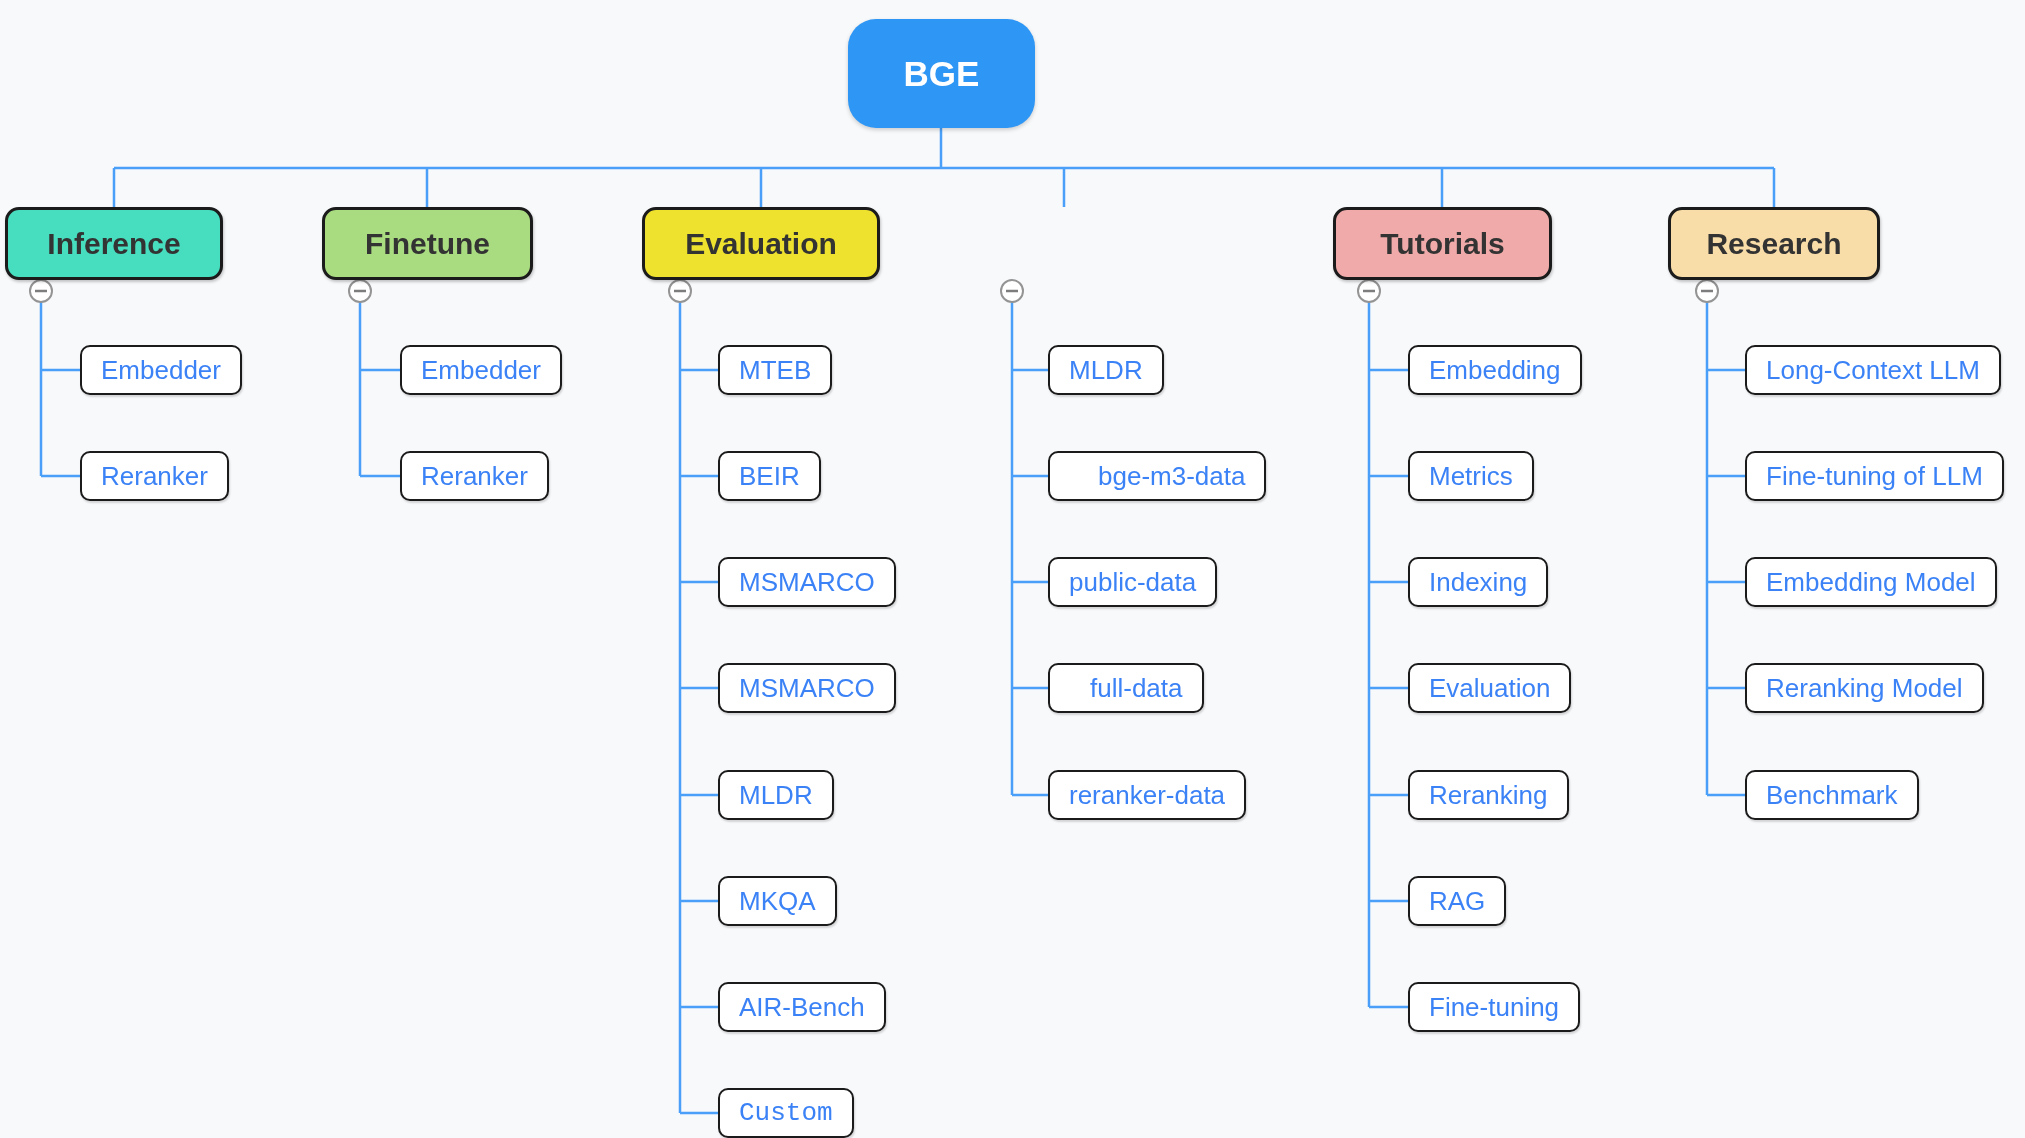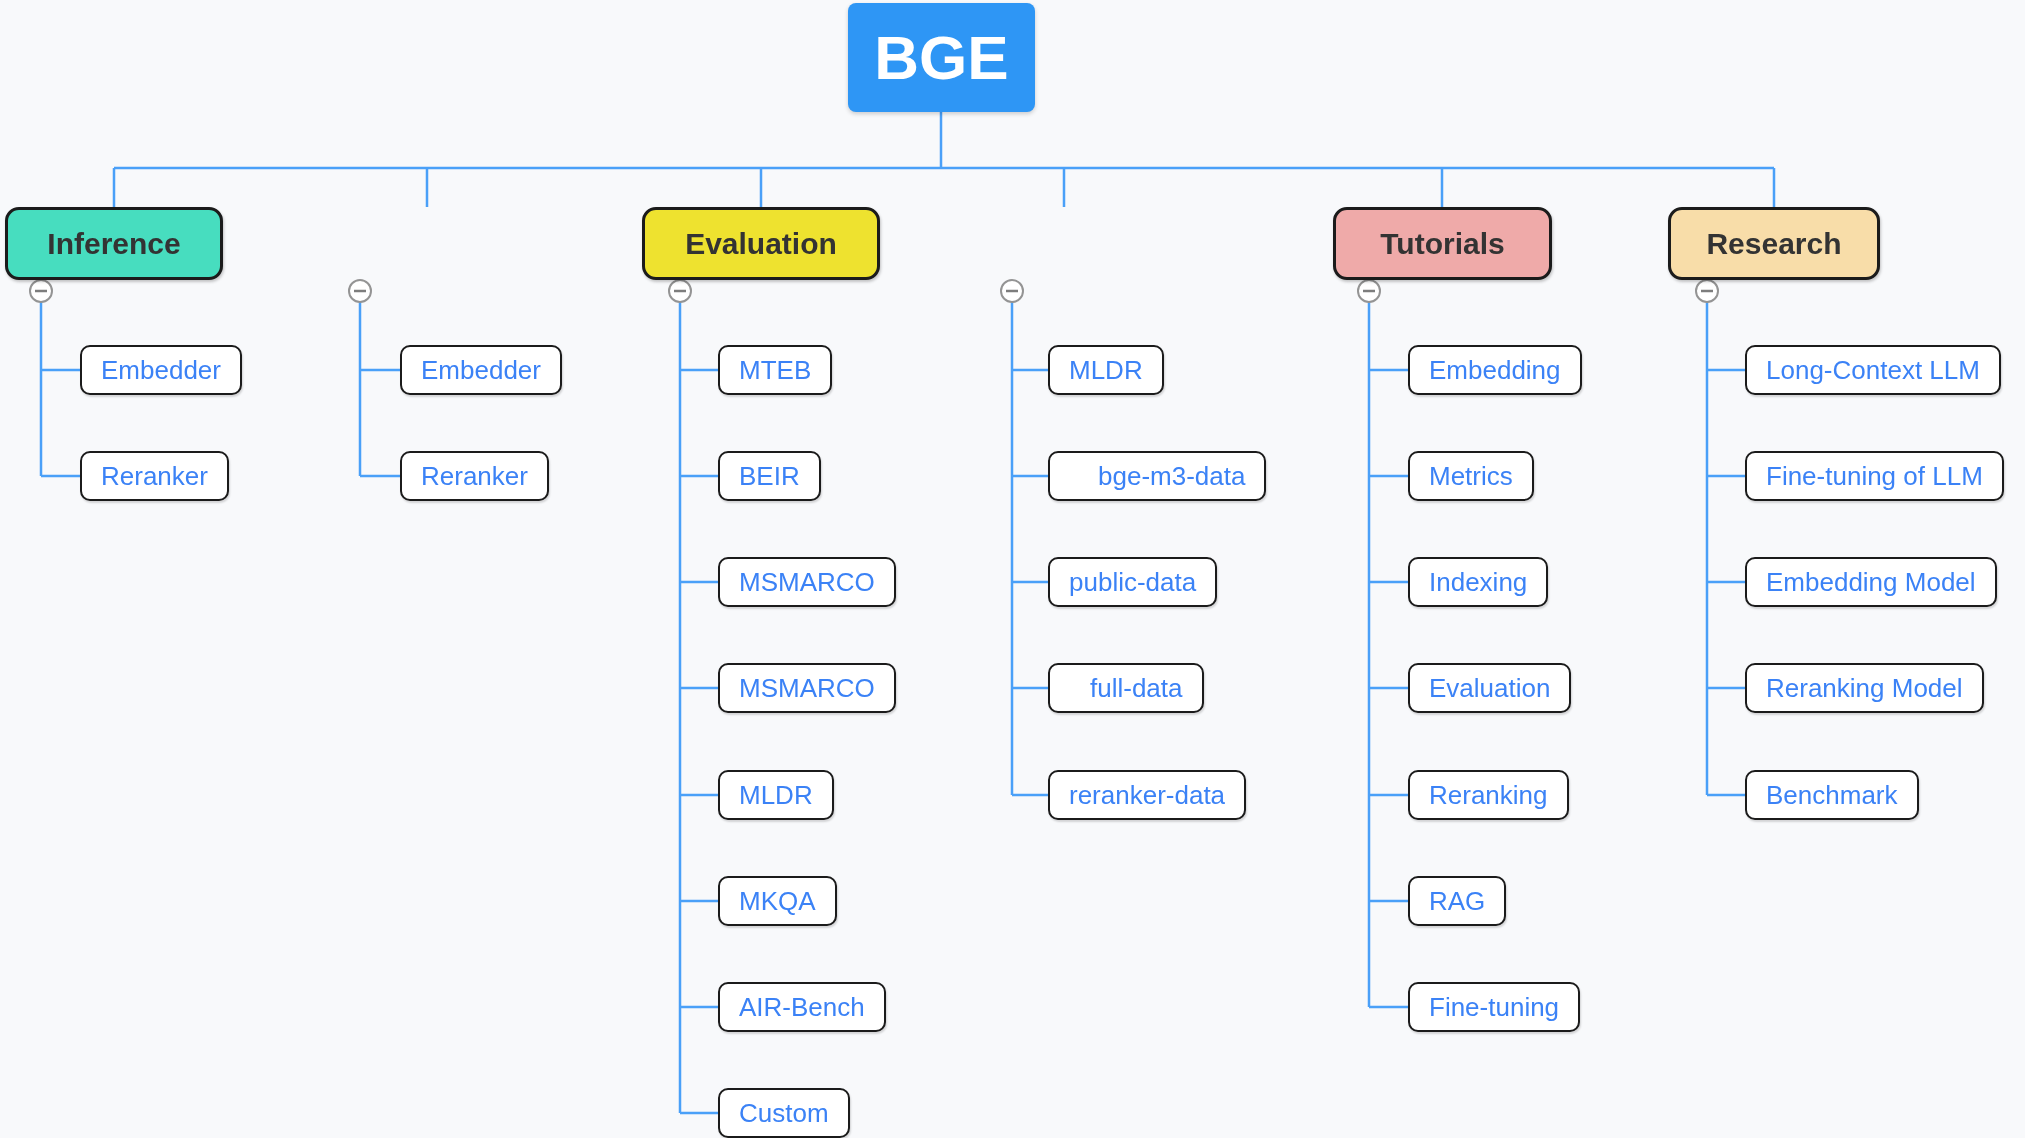--- a/index.html
+++ b/index.html
@@ -7,22 +7,22 @@
     position:relative;width:2025px;height:1138px;background:#f8f9fb;
     font-family:"Liberation Sans",sans-serif;overflow:hidden;
   }
   svg.wires{position:absolute;left:0;top:0;}
   .wire{stroke:#4aa0f8;stroke-width:2.5;fill:none;}
   .node{
     position:absolute;box-sizing:border-box;display:flex;
     align-items:center;justify-content:center;white-space:nowrap;
   }
   .root{
-    background:#2e96f5;color:#ffffff;font-size:62px;font-weight:700;
-    border-radius:8px;box-shadow:0 2px 4px rgba(0,0,0,.18);
+    background:#2e96f5;color:#ffffff;font-size:35px;font-weight:700;
+    border-radius:28px;box-shadow:0 2px 4px rgba(0,0,0,.18);margin-top:16px;
   }
   .branch{
     border:3px solid #1b1b1b;border-radius:14px;height:73px;
     font-size:30px;font-weight:700;color:#333333;
     box-shadow:1px 2px 3px rgba(0,0,0,.22);
   }
   .c0{background:#47ddbf;} .c1{background:#a9db80;} .c2{background:#eee22f;}
   .c3{background:#d2d2d2;} .c4{background:#efaaa9;} .c5{background:#f8dda9;}
   .leaf{
     border:2.5px solid #1b1b1b;border-radius:10px;background:#ffffff;
@@ -70,38 +70,39 @@
     </g>
     <g>
       <circle class="ic-circle" cx="1707" cy="291" r="11"></circle>
         <line class="ic-minus" x1="1701" y1="291" x2="1713" y2="291"></line>
     </g>
   </svg>
 
   <div class="node root" style="left:848px;top:3px;width:187px;height:109px;">BGE</div>
 
   <div class="node branch c0" style="left:5px;top:207px;width:218px;">Inference</div>
+  <div class="node branch c1" style="left:322px;top:207px;width:211px;">Finetune</div>
   <div class="node branch c2" style="left:642px;top:207px;width:238px;">Evaluation</div>
   <div class="node branch c5" style="left:1668px;top:207px;width:212px;">Research</div>
   <div class="node branch c4" style="left:1333px;top:207px;width:219px;">Tutorials</div>
 
   <div class="node leaf" style="left:80px;top:345px;">Embedder</div>
   <div class="node leaf" style="left:80px;top:451px;">Reranker</div>
 
   <div class="node leaf" style="left:400px;top:345px;">Embedder</div>
   <div class="node leaf" style="left:400px;top:451px;">Reranker</div>
 
   <div class="node leaf" style="left:718px;top:345px;">MTEB</div>
   <div class="node leaf" style="left:718px;top:451px;">BEIR</div>
   <div class="node leaf" style="left:718px;top:557px;">MSMARCO</div>
   <div class="node leaf" style="left:718px;top:663px;">MSMARCO</div>
   <div class="node leaf" style="left:718px;top:770px;">MLDR</div>
   <div class="node leaf" style="left:718px;top:876px;">MKQA</div>
   <div class="node leaf" style="left:718px;top:982px;">AIR-Bench</div>
-  <div class="node leaf" style="left:718px;top:1088px;">Custom</div>
+  <div class="node leaf" style="left:718px;top:1088px;font-family:Liberation Mono, monospace;">Custom</div>
 
   <div class="node leaf" style="left:1048px;top:345px;">MLDR</div>
   <div class="node leaf" style="left:1048px;top:451px;padding-left:48px;">bge-m3-data</div>
   <div class="node leaf" style="left:1048px;top:557px;">public-data</div>
   <div class="node leaf" style="left:1048px;top:663px;padding-left:40px;">full-data</div>
   <div class="node leaf" style="left:1048px;top:770px;">reranker-data</div>
 
   <div class="node leaf" style="left:1408px;top:345px;">Embedding</div>
   <div class="node leaf" style="left:1408px;top:451px;">Metrics</div>
   <div class="node leaf" style="left:1408px;top:557px;">Indexing</div>

